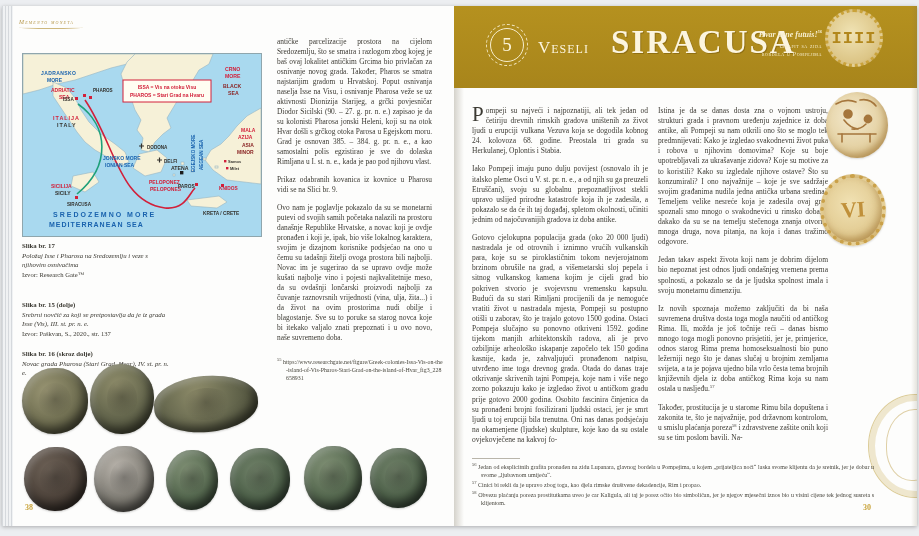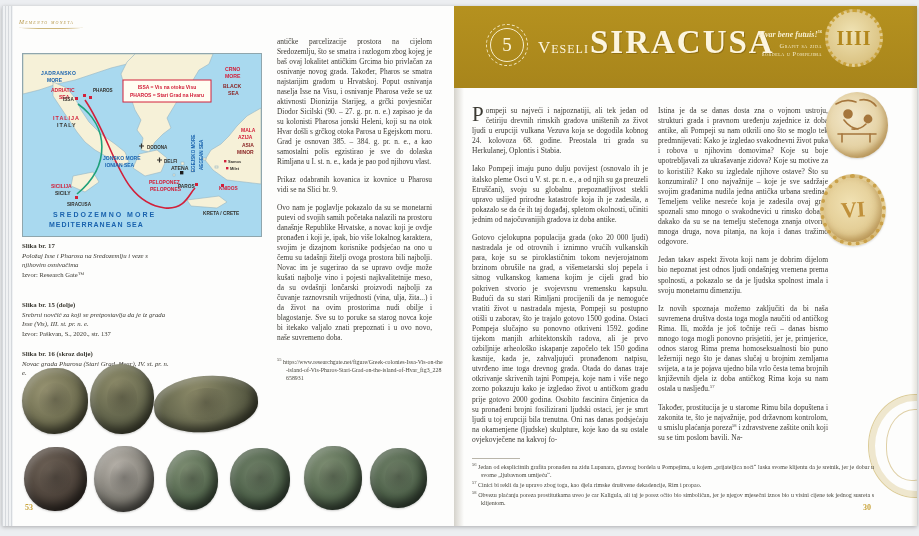--- a/index.html
+++ b/index.html
@@ -54,33 +54,33 @@
       background:radial-gradient(circle at 50% 45%,rgba(0,0,0,.25),rgba(0,0,0,0) 70%);}
 
   
   .band{position:absolute;left:0;right:0;top:0;height:82px;
       background:linear-gradient(#b5911f,#a8851b);}
   .chapcirc{position:absolute;left:32px;top:18px;width:40px;height:40px;border-radius:50%;
       border:1px dashed #f2e7c2;display:flex;align-items:center;justify-content:center;}
   .chapcirc .inner{width:32px;height:32px;border-radius:50%;border:1px solid #f6edcd;
       display:flex;align-items:center;justify-content:center;font-size:19px;color:#fdf6dd;
       font-family:"Liberation Serif",serif;}
-  .titlewrap{position:absolute;left:84px;top:18px;display:flex;align-items:baseline;gap:1px;
+  .titlewrap{position:absolute;left:84px;top:18px;display:flex;align-items:baseline;gap:22px;
       color:#fcf5df;}
   .t-small{font-variant:small-caps;font-size:17px;letter-spacing:1px;}
   .t-big{font-size:33px;font-weight:bold;letter-spacing:2px;font-family:"Liberation Serif",serif;
       text-shadow:1px 1px 0 rgba(90,60,0,.35);}
   .epi{position:absolute;left:252px;top:24px;width:116px;text-align:right;color:#f7eecf;}
   .epi-l1{font-size:8px;font-style:italic;font-weight:bold;}
   .epi-l2{font-size:6.4px;font-variant:small-caps;letter-spacing:.6px;margin-top:3px;line-height:8px;}
   .hdrcoin{position:absolute;left:371px;top:3px;width:58px;height:58px;border-radius:50%;
       background:radial-gradient(circle at 45% 40%,#f0e3b4,#dcc586 70%,#c3a254);
       border:3px dotted #c9a23a;box-sizing:border-box;display:flex;align-items:center;justify-content:center;}
-  .hdrcoin span{font-size:20px;font-weight:bold;letter-spacing:1px;color:#b2871c;
-      font-family:Liberation Serif, serif;text-align:right;}
+  .hdrcoin span{font-size:17px;font-weight:bold;letter-spacing:1px;color:#b2871c;
+      font-family:Liberation Mono, monospace;text-align:right;}
 
   
   .colR{position:absolute;top:100px;width:176px;font-size:7.5px;line-height:10.1px;
       text-align:justify;height:354px;overflow:hidden;}
   .colR p{margin:0 0 8px 0;}
   .col1{left:18px;}
   .col2{left:204px;width:170px;}
   .dc{float:left;font-size:21px;line-height:17px;padding-right:2px;}
   .fnrule{position:absolute;left:18px;top:452px;width:48px;height:1px;background:#b9b5aa;}
   .fnsR{position:absolute;left:18px;top:457px;width:402px;font-size:6px;line-height:8px;
@@ -242,21 +242,21 @@
     <div class="coin c-green2" style="left:228px;top:442px;width:60px;height:62px;">
         <i></i>
       </div>
     <div class="coin c-green" style="left:302px;top:440px;width:58px;height:64px;">
         <i></i>
       </div>
     <div class="coin c-green2" style="left:368px;top:442px;width:57px;height:60px;">
         <i></i>
       </div>
 
-    <div class="pgnum pg38">53</div>
+    <div class="pgnum pg38">38</div>
   </div>
 
   <div class="page page-right">
     <div class="spine"></div>
 
     <div class="band">
       <div class="chapcirc">
         <div class="inner">5</div>
       </div>
       <div class="titlewrap">

